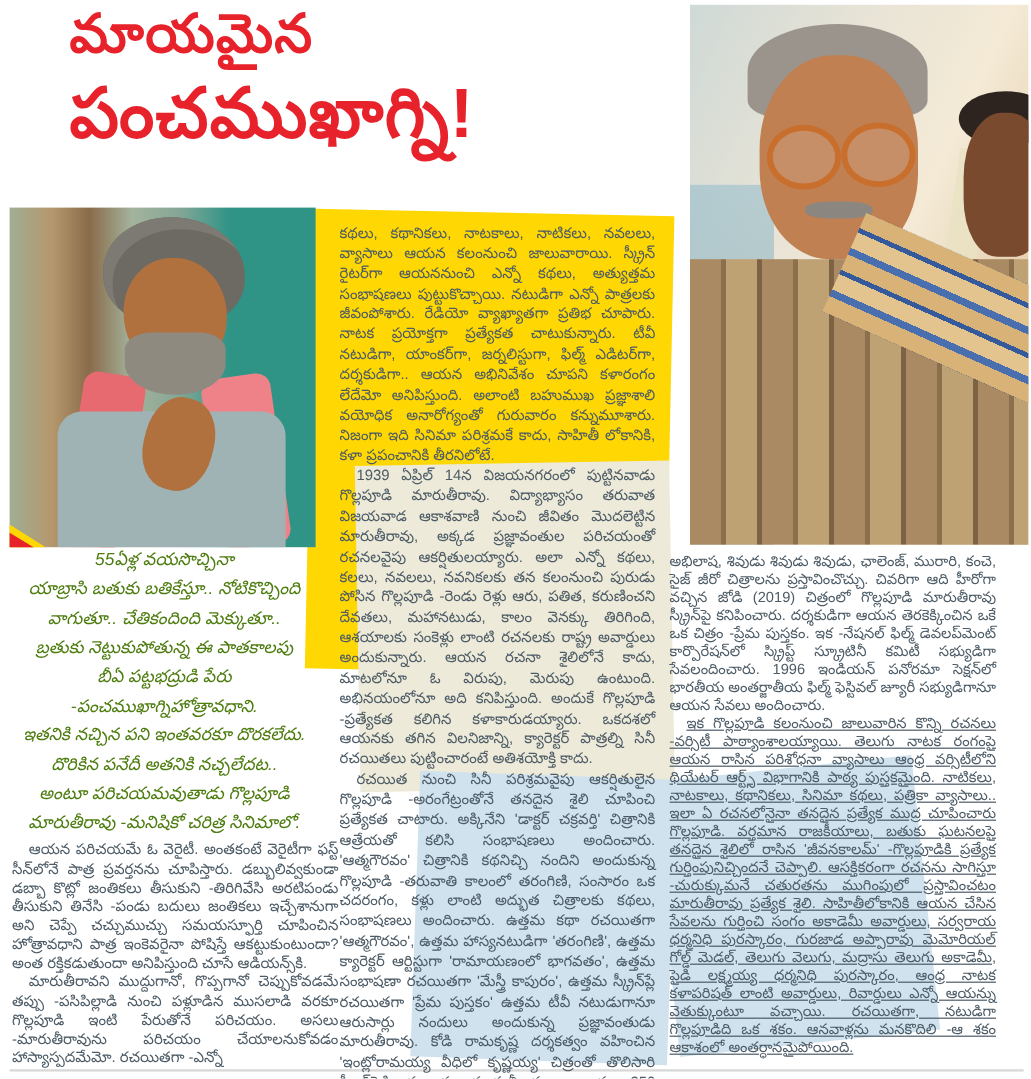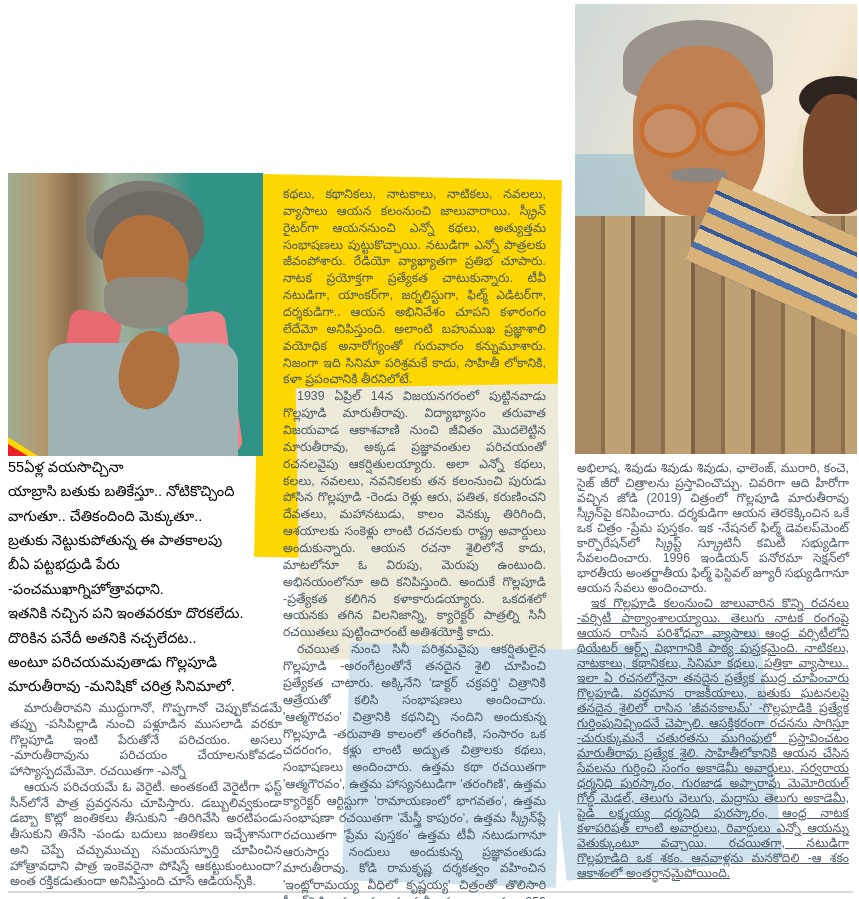--- a/index.html
+++ b/index.html
@@ -42,39 +42,43 @@
   .pr-face{position:absolute;left:58px;top:42px;width:132px;height:170px;background:#c08052;border-radius:46% 46% 42% 44%;}
   .pr-glasses-l{position:absolute;left:64px;top:100px;width:52px;height:44px;border:5px solid #c96f2e;border-radius:50%;background:rgba(255,255,255,.12);}
   .pr-glasses-r{position:absolute;left:126px;top:98px;width:52px;height:44px;border:5px solid #c96f2e;border-radius:50%;background:rgba(255,255,255,.12);}
   .pr-mustache{position:absolute;left:96px;top:164px;width:56px;height:14px;background:#8b8680;border-radius:40%;}
   .pr-shirt{position:absolute;left:0px;top:212px;width:282px;height:238px;
     background:repeating-linear-gradient(90deg,#a98a62 0 26px,#8c6f4c 26px 30px,#bfa274 30px 56px,#7d6243 56px 60px);}
   .pr-shawl{position:absolute;left:120px;top:210px;width:200px;height:90px;transform:rotate(24deg);
     background:repeating-linear-gradient(0deg,#d8b277 0 14px,#4a6fae 14px 20px,#e4c48e 20px 34px,#355a9b 34px 38px);}
   
   .quote{
-    position:absolute;left:8px;top:455px;width:258px;color:#000000;
-    font-size:14.5px;font-weight:500;line-height:1.68;text-align:left;white-space:pre-line;
+    position:absolute;left:8px;top:455px;width:258px;color:#4d7c0f;
+    font-size:14.5px;font-style:italic;font-weight:500;line-height:1.68;text-align:center;white-space:pre-line;
   }
   .col{position:absolute;color:#4c5b66;text-align:justify;}
   .col p{margin:0;}
   .col p + p{text-indent:14px;}
   .col-left{left:10px;top:701px;width:272px;font-size:12.4px;line-height:1.27;}
   .col-left p{text-indent:14px;}
   .col-mid{left:283px;top:186px;width:263px;font-size:12.4px;line-height:1.36;}
   .col-mid p.p2,.col-mid p.p3{text-indent:14px;}
-  .col-right{left:577px;top:461px;width:272px;font-size:12.2px;line-height:1.23;}
+  .col-right{left:558px;top:461px;width:272px;font-size:12.2px;line-height:1.23;}
   .col-right p.p2{text-indent:14px;text-decoration:underline;}
   .above{z-index:3;}
 </style>
 </head>
 <body>
 
 <div class="page">
 
+  <div class="headline">
+    <div class="l1">మాయమైన</div>
+    <div class="l2">పంచముఖాగ్ని!</div>
+  </div>
 
   <div class="shape yellow-block"></div>
   <div class="shape cream-panel"></div>
   <div class="shape blue-mid"></div>
   <div class="shape blue-right"></div>
 
   <div class="photo photo-left above">
     <div class="pl-hair"></div>
     <div class="pl-scarf-l"></div>
     <div class="pl-scarf-r"></div>
@@ -104,22 +108,22 @@
 యాబ్రాసి బతుకు బతికేస్తూ.. నోటికొచ్చింది
 వాగుతూ.. చేతికందింది మెక్కుతూ..
 బ్రతుకు నెట్టుకుపోతున్న ఈ పాతకాలపు
 బీఏ పట్టభద్రుడి పేరు
 -పంచముఖాగ్నిహోత్రావధాని.
 ఇతనికి నచ్చిన పని ఇంతవరకూ దొరకలేదు.
 దొరికిన పనేదీ అతనికి నచ్చలేదట..
 అంటూ పరిచయమవుతాడు గొల్లపూడి మారుతీరావు -మనిషికో చరిత్ర సినిమాలో.</div>
 
   <div class="col col-left above">
+    <p>ఆయన పరిచయమే ఓ వెరైటీ. అంతకంటే వెరైటీగా ఫస్ట్ సీన్‌లోనే పాత్ర ప్రవర్తనను చూపిస్తారు. డబ్బులివ్వకుండా డబ్బా కొట్లో జంతికలు తీసుకుని -తిరిగివేసి అరటిపండు తీసుకుని తినేసి -పండు బదులు జంతికలు ఇచ్చేశానుగా అని చెప్పే చచ్చుముచ్చు సమయస్ఫూర్తి చూపించిన హోత్రావధాని పాత్ర ఇంకెవరైనా పోషిస్తే ఆకట్టుకుంటుందా? అంత రక్తికడుతుందా అనిపిస్తుంది చూసే ఆడియన్స్‌కి.</p>
     <p>మారుతీరావని ముద్దుగానో, గొప్పగానో చెప్పుకోవడమే తప్పు -పసిపిల్లాడి నుంచి పళ్లూడిన ముసలాడి వరకూ గొల్లపూడి ఇంటి పేరుతోనే పరిచయం. అసలు -మారుతీరావును పరిచయం చేయాలనుకోవడం హాస్యాస్పదమేమో. రచయితగా -ఎన్నో</p>
-    <p>ఆయన పరిచయమే ఓ వెరైటీ. అంతకంటే వెరైటీగా ఫస్ట్ సీన్‌లోనే పాత్ర ప్రవర్తనను చూపిస్తారు. డబ్బులివ్వకుండా డబ్బా కొట్లో జంతికలు తీసుకుని -తిరిగివేసి అరటిపండు తీసుకుని తినేసి -పండు బదులు జంతికలు ఇచ్చేశానుగా అని చెప్పే చచ్చుముచ్చు సమయస్ఫూర్తి చూపించిన హోత్రావధాని పాత్ర ఇంకెవరైనా పోషిస్తే ఆకట్టుకుంటుందా? అంత రక్తికడుతుందా అనిపిస్తుంది చూసే ఆడియన్స్‌కి.</p>
   </div>
 
   <div class="col col-mid above">
     <p class="p1">కథలు, కథానికలు, నాటకాలు, నాటికలు, నవలలు, వ్యాసాలు ఆయన కలంనుంచి జాలువారాయి. స్క్రీన్ రైటర్‌గా ఆయననుంచి ఎన్నో కథలు, అత్యుత్తమ సంభాషణలు పుట్టుకొచ్చాయి. నటుడిగా ఎన్నో పాత్రలకు జీవంపోశారు. రేడియో వ్యాఖ్యాతగా ప్రతిభ చూపారు. నాటక ప్రయోక్తగా ప్రత్యేకత చాటుకున్నారు. టీవీ నటుడిగా, యాంకర్‌గా, జర్నలిస్టుగా, ఫిల్మ్ ఎడిటర్‌గా, దర్శకుడిగా.. ఆయన అభినివేశం చూపని కళారంగం లేదేమో అనిపిస్తుంది. అలాంటి బహుముఖ ప్రజ్ఞాశాలి వయోధిక అనారోగ్యంతో గురువారం కన్నుమూశారు. నిజంగా ఇది సినిమా పరిశ్రమకే కాదు, సాహితీ లోకానికి, కళా ప్రపంచానికి తీరనిలోటే.</p>
     <p class="p2">1939 ఏప్రిల్ 14న విజయనగరంలో పుట్టినవాడు గొల్లపూడి మారుతీరావు. విద్యాభ్యాసం తరువాత విజయవాడ ఆకాశవాణి నుంచి జీవితం మొదలెట్టిన మారుతీరావు, అక్కడ ప్రజ్ఞావంతుల పరిచయంతో రచనలవైపు ఆకర్షితులయ్యారు. అలా ఎన్నో కథలు, కలలు, నవలలు, నవనికలకు తన కలంనుంచి పురుడు పోసిన గొల్లపూడి -రెండు రెళ్లు ఆరు, పతిత, కరుణించని దేవతలు, మహానటుడు, కాలం వెనక్కు తిరిగింది, ఆశయాలకు సంకెళ్లు లాంటి రచనలకు రాష్ట్ర అవార్డులు అందుకున్నారు. ఆయన రచనా శైలిలోనే కాదు, మాటలోనూ ఓ విరుపు, మెరుపు ఉంటుంది. అభినయంలోనూ అది కనిపిస్తుంది. అందుకే గొల్లపూడి -ప్రత్యేకత కలిగిన కళాకారుడయ్యారు. ఒకదశలో ఆయనకు తగిన విలనిజాన్ని, క్యారెక్టర్ పాత్రల్ని సినీ రచయితలు పుట్టించారంటే అతిశయోక్తి కాదు.</p>
     <p class="p3">రచయిత నుంచి సినీ పరిశ్రమవైపు ఆకర్షితులైన గొల్లపూడి -అరంగేట్రంతోనే తనదైన శైలి చూపించి ప్రత్యేకత చాటారు. అక్కినేని 'డాక్టర్ చక్రవర్తి' చిత్రానికి ఆత్రేయతో కలిసి సంభాషణలు అందించారు. 'ఆత్మగౌరవం' చిత్రానికి కథనిచ్చి నందిని అందుకున్న గొల్లపూడి -తరువాతి కాలంలో తరంగిణి, సంసారం ఒక చదరంగం, కళ్లు లాంటి అద్భుత చిత్రాలకు కథలు, సంభాషణలు అందించారు. ఉత్తమ కథా రచయితగా 'ఆత్మగౌరవం', ఉత్తమ హాస్యనటుడిగా 'తరంగిణి', ఉత్తమ క్యారెక్టర్ ఆర్టిస్టుగా 'రామాయణంలో భాగవతం', ఉత్తమ సంభాషణా రచయితగా 'మేస్త్రీ కాపురం', ఉత్తమ స్క్రీన్‌ప్లే రచయితగా 'ప్రేమ పుస్తకం' ఉత్తమ టీవీ నటుడుగానూ ఆరుసార్లు నందులు అందుకున్న ప్రజ్ఞావంతుడు మారుతీరావు. కోడి రామకృష్ణ దర్శకత్వం వహించిన 'ఇంట్లోరామయ్య వీధిలో కృష్ణయ్య' చిత్రంతో తొలిసారి స్క్రీన్‌పైకి వచ్చారు మారుతీరావు. దాదాపు 250 సినిమాల్లో క్యారెక్టర్ ఆర్టిస్టుగా, విలన్‌గా, సహాయ నటుడిగా వైవిధ్యమైన పాత్రలు పోషించి మెప్పించారు. ఒకవిధంగా విలక్షణ విలనిజాన్ని పరిచయం చేసింది గొల్లపూడే అనాలి. అందుకు స్వాతిముత్యం లాంటి చిత్రాలను ప్రస్తావించక తప్పదు. గొల్లపూడి కెరీర్లో చెప్పుకోదగ్గ చిత్రాలుగా -యముడికి మొగుడు, స్వాతి, గూఢచారి నెం1,</p>
   </div>
 
   <div class="col col-right above">
     <p class="p1">అభిలాష, శివుడు శివుడు శివుడు, ఛాలెంజ్, మురారి, కంచె, సైజ్ జీరో చిత్రాలను ప్రస్తావించొచ్చు. చివరిగా ఆది హీరోగా వచ్చిన జోడి (2019) చిత్రంలో గొల్లపూడి మారుతీరావు స్క్రీన్‌పై కనిపించారు. దర్శకుడిగా ఆయన తెరకెక్కించిన ఒకే ఒక చిత్రం -ప్రేమ పుస్తకం. ఇక -నేషనల్ ఫిల్మ్ డెవలప్‌మెంట్ కార్పొరేషన్‌లో స్క్రిప్ట్ స్క్రూటినీ కమిటీ సభ్యుడిగా సేవలందించారు. 1996 ఇండియన్ పనోరమా సెక్షన్‌లో భారతీయ అంతర్జాతీయ ఫిల్మ్ ఫెస్టివల్ జ్యూరీ సభ్యుడిగానూ ఆయన సేవలు అందించారు.</p>

